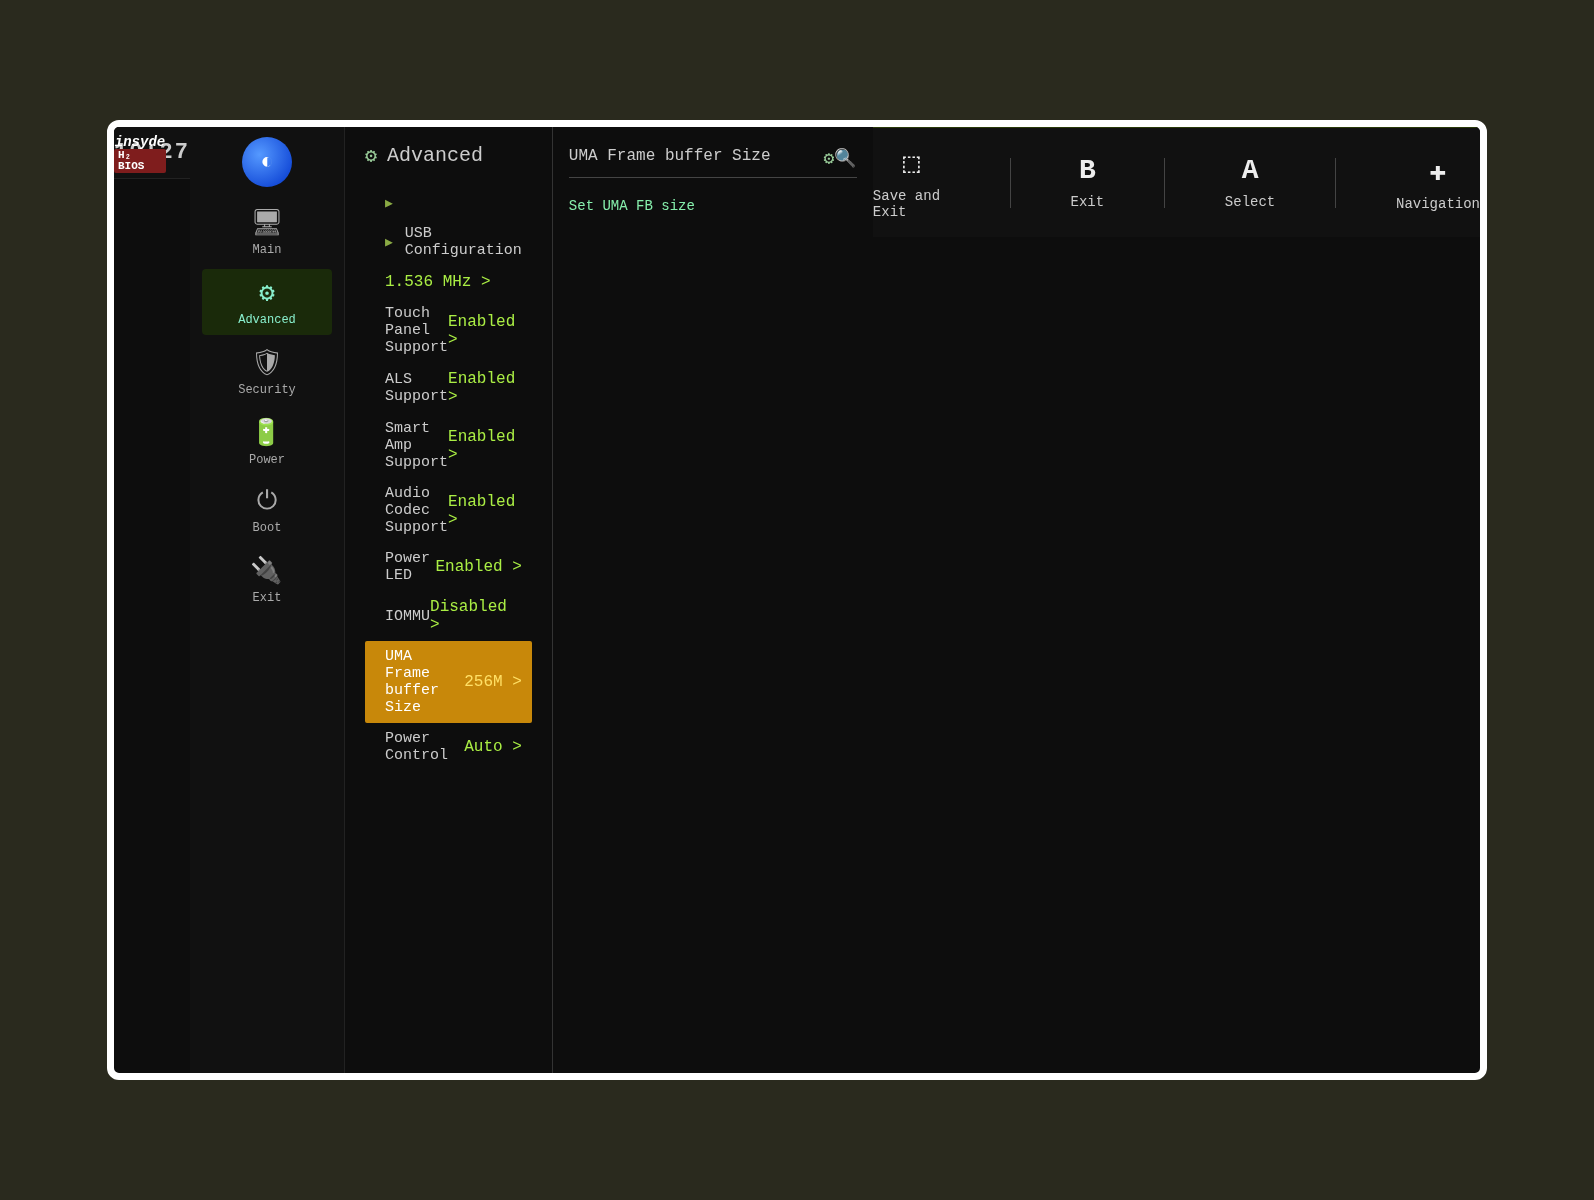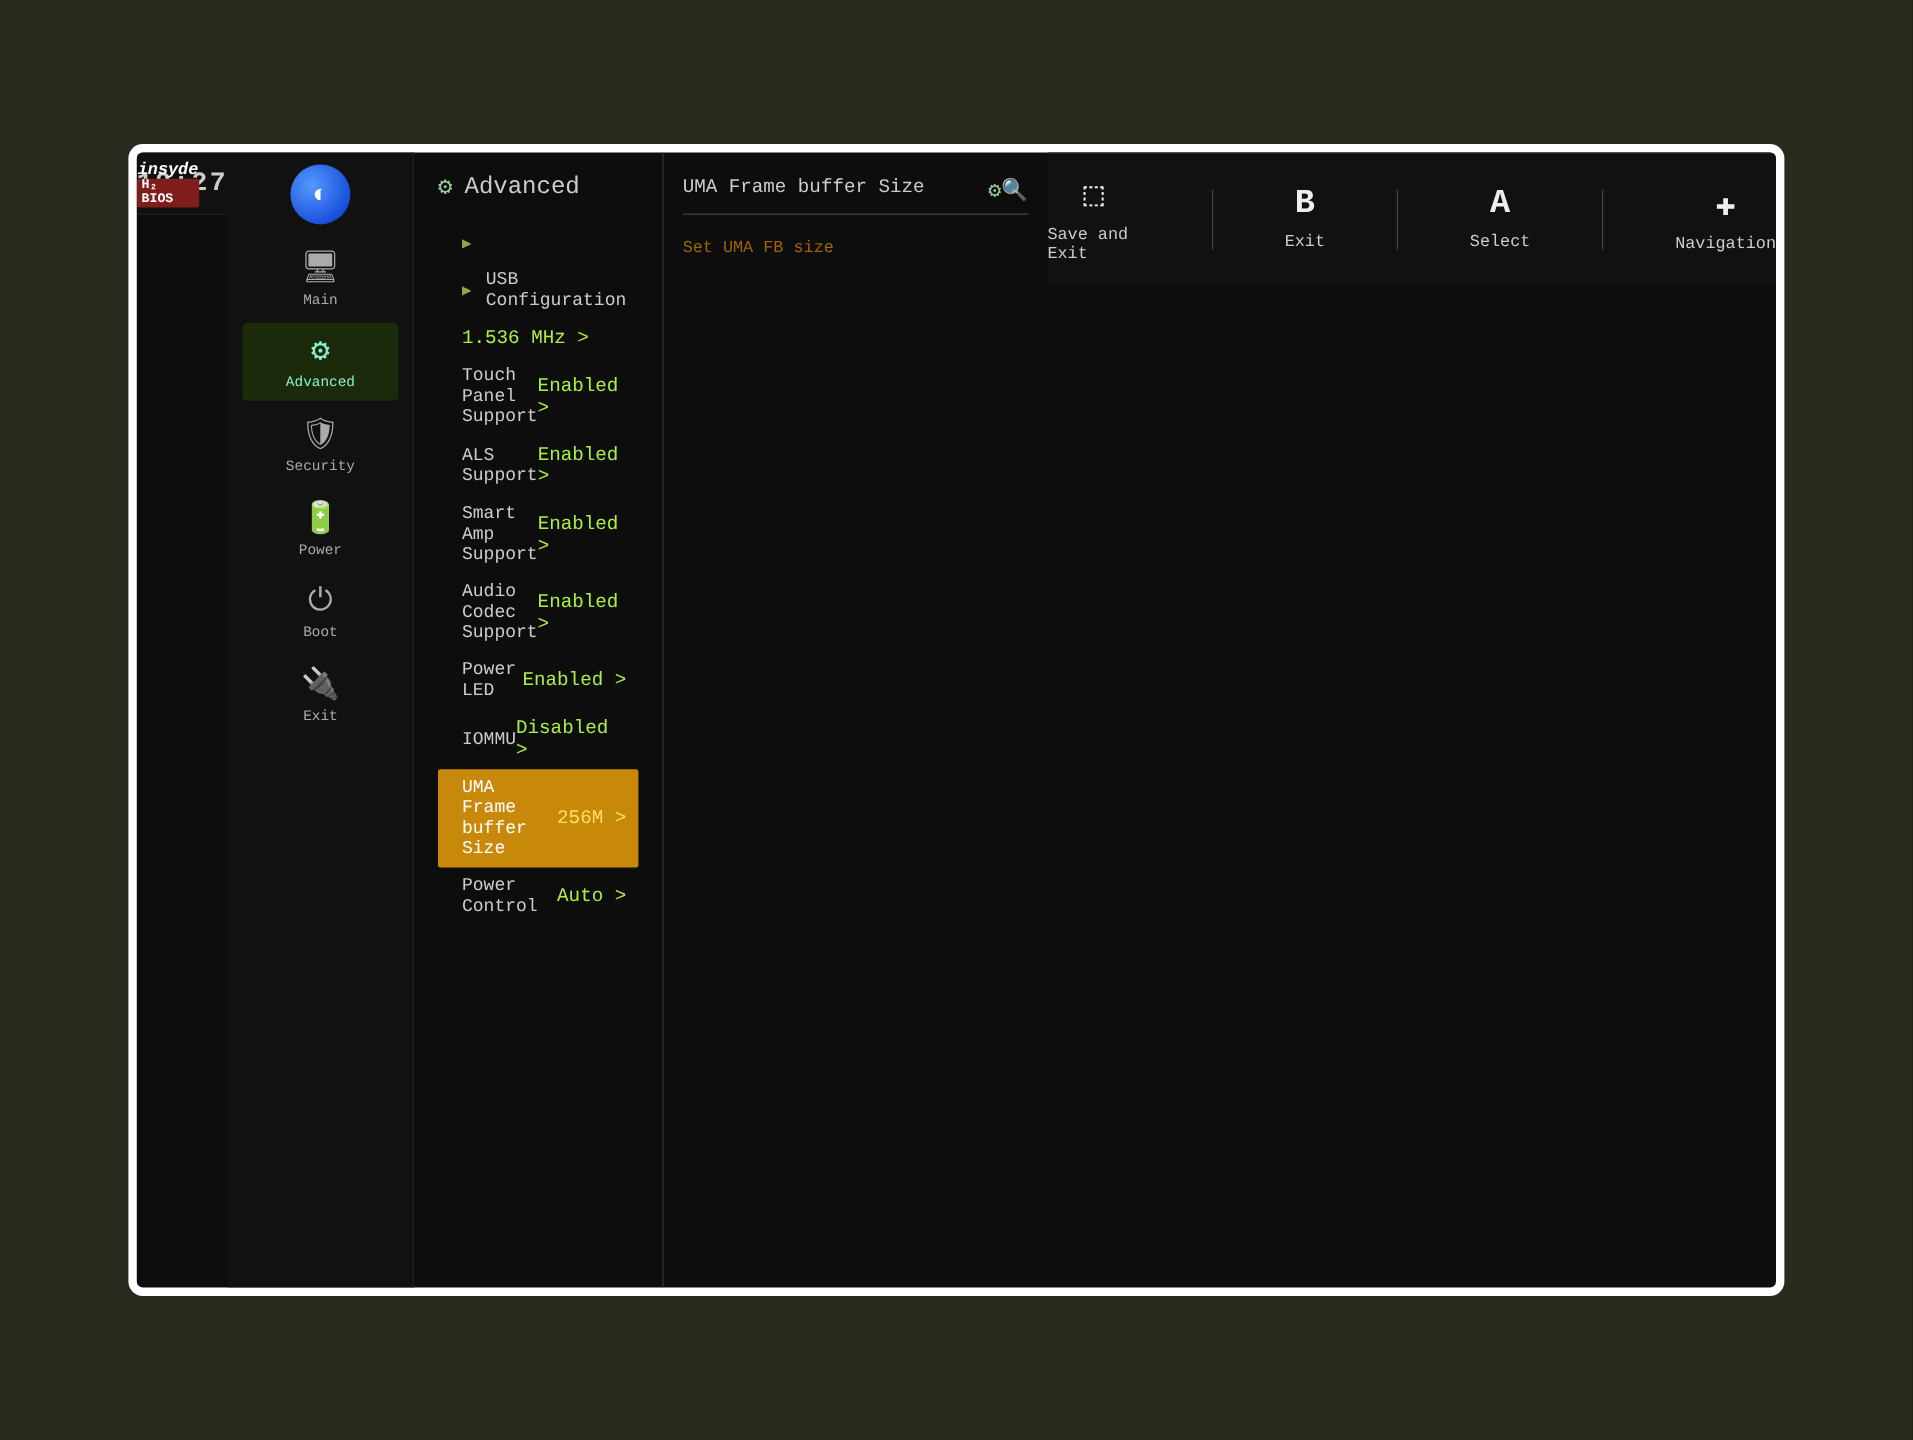--- a/index.html
+++ b/index.html
@@ -186,21 +186,21 @@
       border-bottom: 1px solid #444;
       padding-bottom: 8px;
       margin-bottom: 6px;
     }
     .help-icon {
       color: #9c9;
       font-size: 18px;
       float: right;
     }
     .help-desc {
-      color: #a16207;
+      color: #86efac;
       font-size: 14px;
       line-height: 1.5;
     }
     
     .bottom-bar {
       height: 110px;
       background: #111;
       border-top: 1px solid #2a3a0a;
       display: flex;
       align-items: center;

